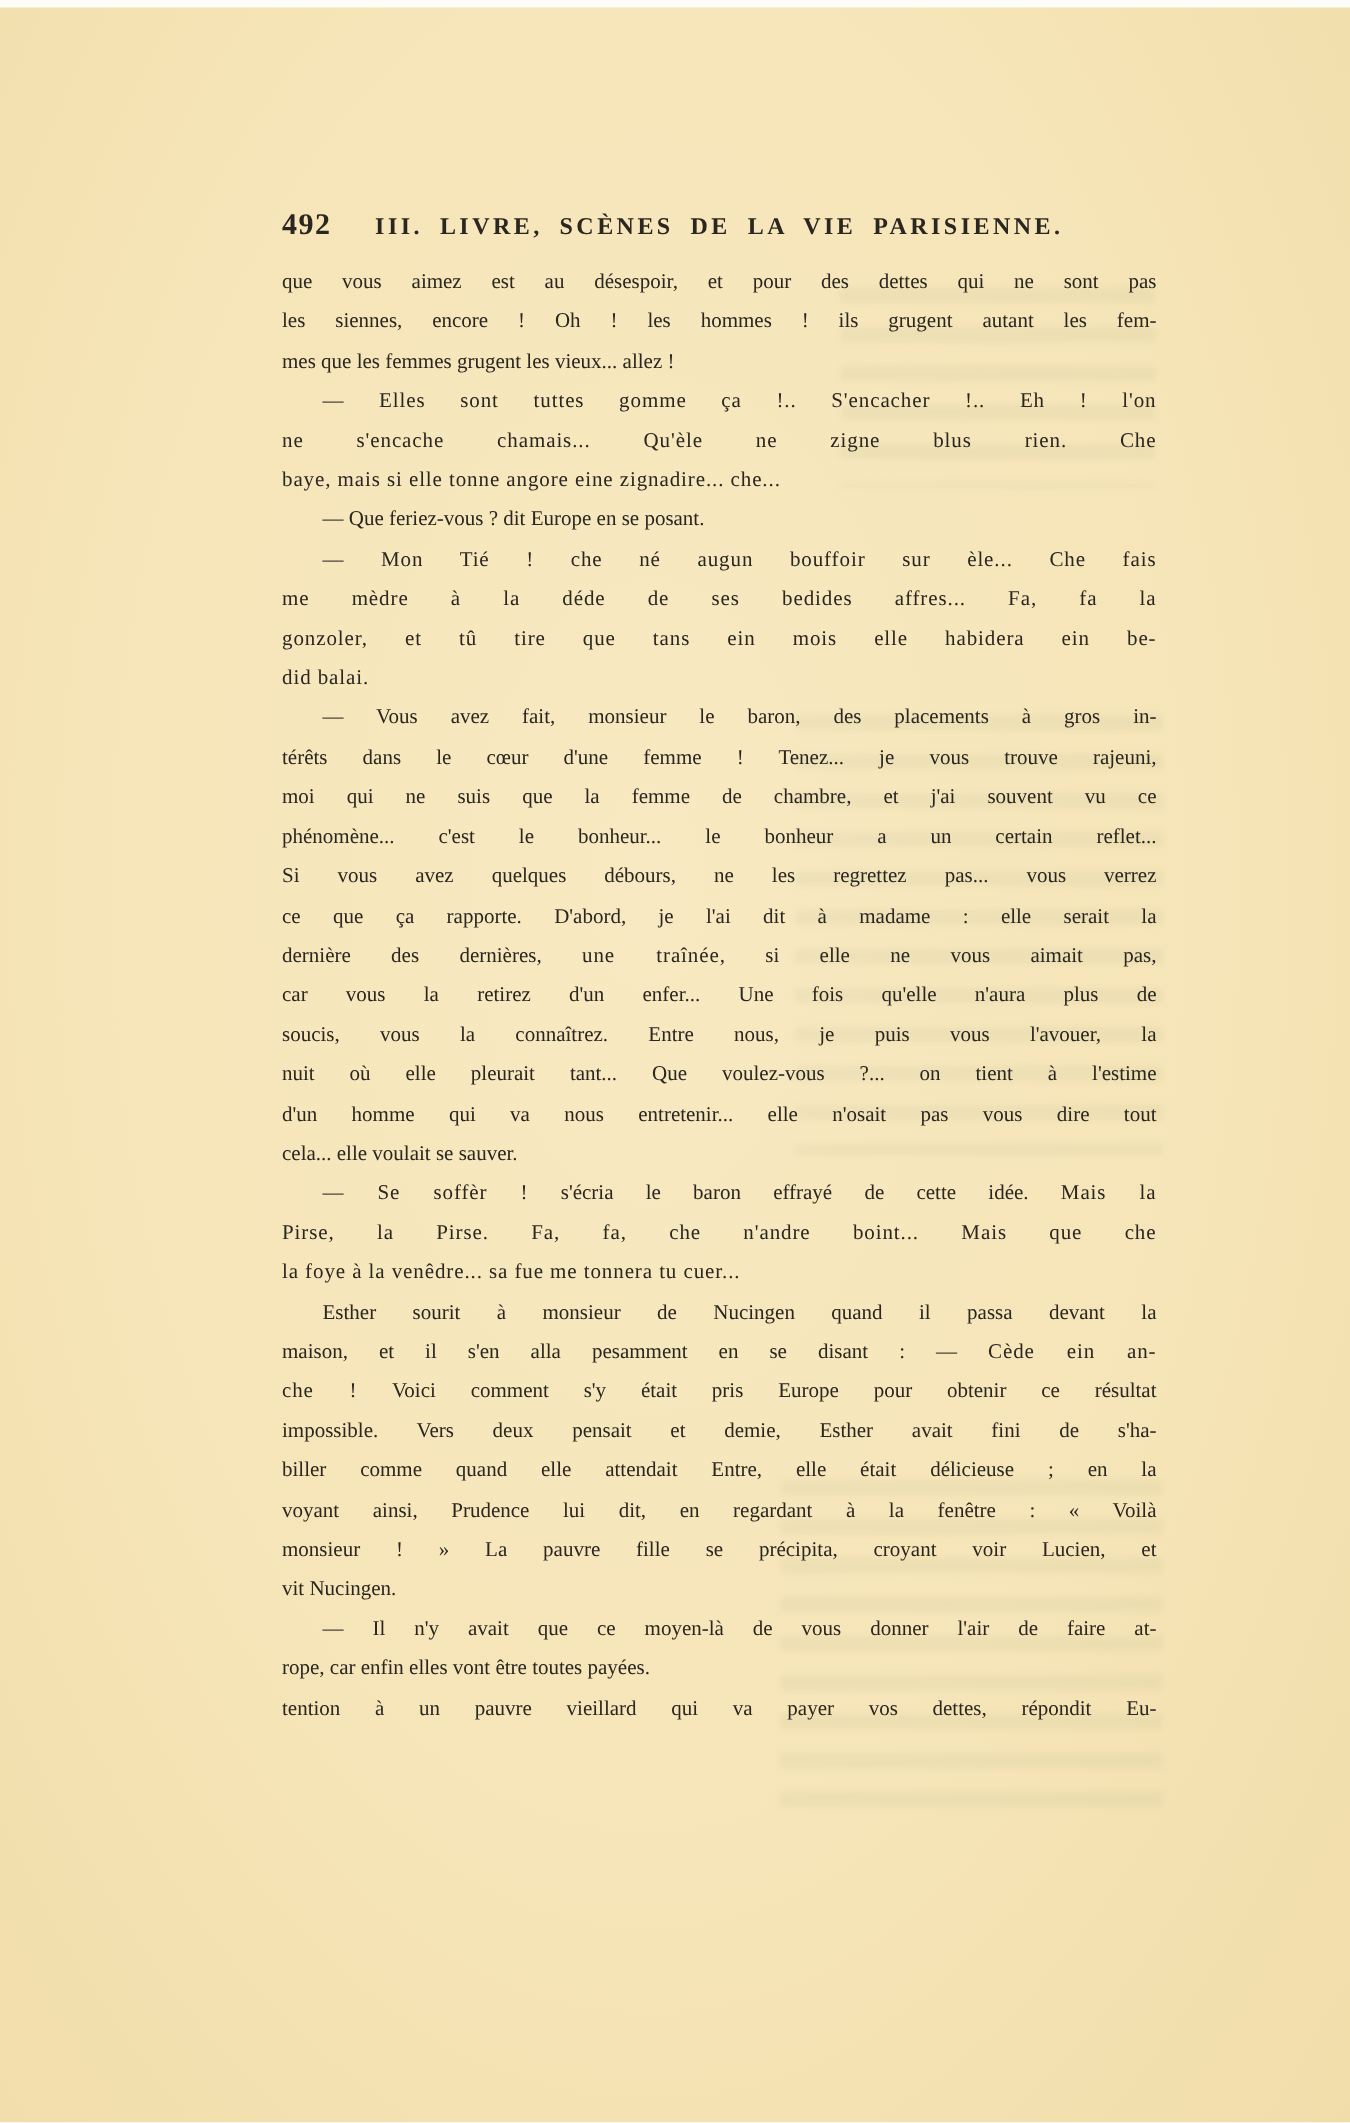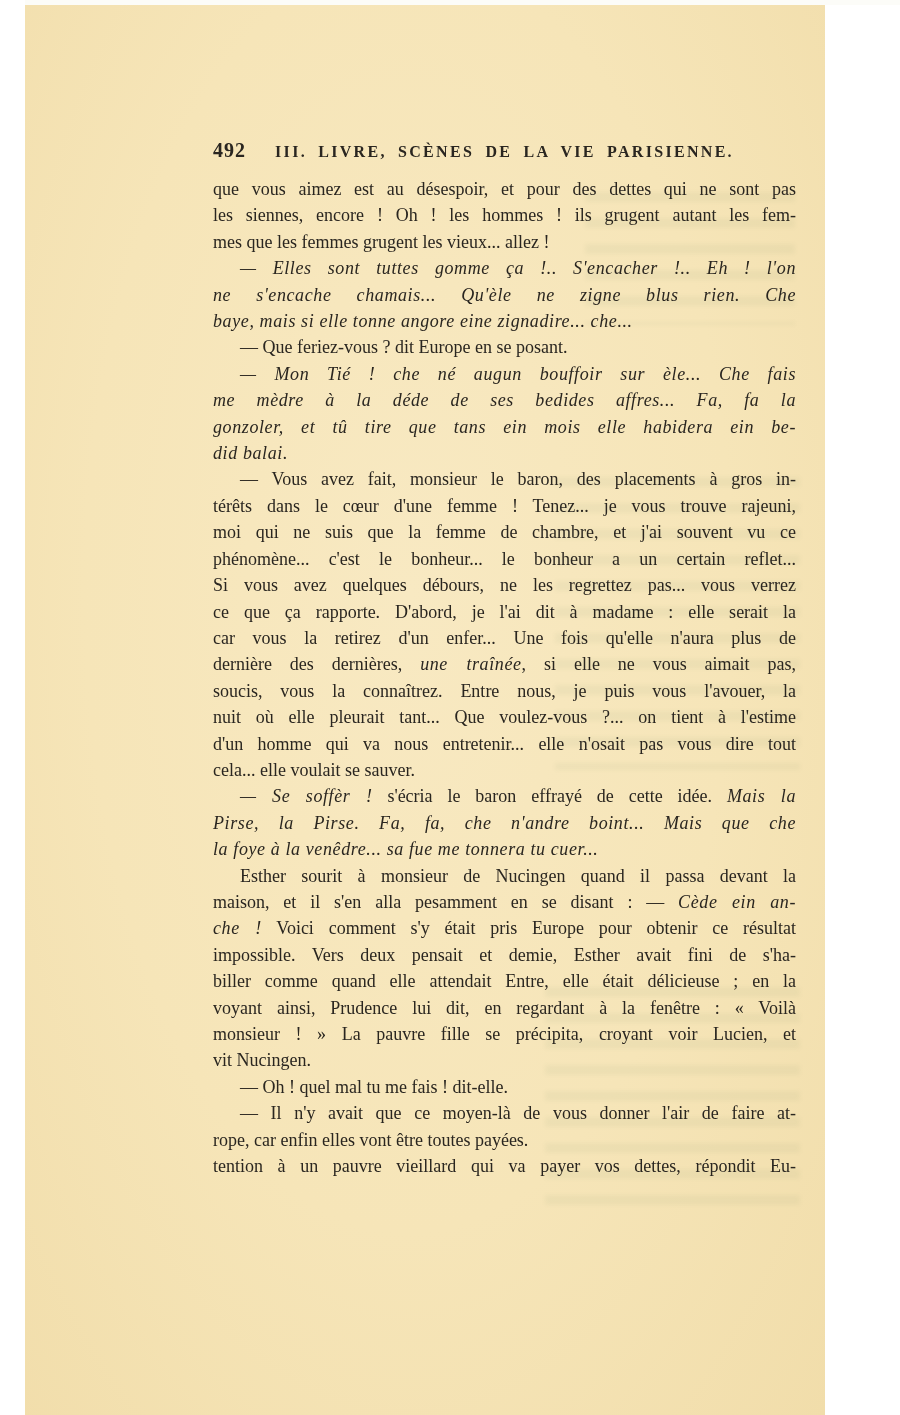--- a/index.html
+++ b/index.html
@@ -4,24 +4,23 @@
 <style>
   html, body { margin: 0; padding: 0; }
   body {
     width: 900px; height: 1415px;
     font-family: "Liberation Serif", "DejaVu Serif", serif;
     background: #ffffff;
     overflow: hidden;
   }
   .scan-page {
     position: relative;
-    width: 800px; height: 1415px;
+    width: 900px; height: 1415px;
     background: radial-gradient(ellipse at 48% 42%, #f8e9c2 0%, #f6e5b8 55%, #f1ddaa 100%);
     color: #2a2620;
-    margin-left: 25px;
   }
   .scan-edge-top {
     position: absolute; top: 0; left: 0;
     width: 900px; height: 5px;
     background: #fcfcf8;
   }
   
   .ghost {
     position: absolute;
     opacity: 0.055;
@@ -54,35 +53,35 @@
   }
   .running-title {
     position: absolute; left: 0; right: 0; top: 2px;
     text-align: center;
     font-size: 16px; font-weight: 700;
     letter-spacing: 2.3px;
     word-spacing: 5px;
   }
   .body-text {
     margin-top: 14px;
-    font-size: 18px;
+    font-size: 14px;
     line-height: 26.4px;
   }
   .para { margin: 0; }
   .line {
     text-align: left;
     white-space: normal;
   }
   .line.just {
     text-align: justify;
     text-align-last: justify;
   }
   .line.ind { text-indent: 27px; }
   .rm { font-style: normal; }
-  .it { font-style: italic; letter-spacing: 0.6px; }
+  .it { letter-spacing: 0.6px; }
 </style>
 </head>
 <body>
 
 <div class="scan-page">
   <div class="scan-edge-top"></div>
   <div class="ghost g1"></div>
   <div class="ghost g2"></div>
   <div class="ghost g3"></div>
 
@@ -111,22 +110,22 @@
           <div class="line just"><span class="it">gonzoler, et tû tire que tans ein mois elle habidera ein be-</span></div>
           <div class="line"><span class="it">did balai.</span></div>
         </div>
         <div class="para">
           <div class="line just ind"><span class="rm">— Vous avez fait, monsieur le baron, des placements à gros in-</span></div>
           <div class="line just"><span class="rm">térêts dans le cœur d'une femme ! Tenez... je vous trouve rajeuni,</span></div>
           <div class="line just"><span class="rm">moi qui ne suis que la femme de chambre, et j'ai souvent vu ce</span></div>
           <div class="line just"><span class="rm">phénomène... c'est le bonheur... le bonheur a un certain reflet...</span></div>
           <div class="line just"><span class="rm">Si vous avez quelques débours, ne les regrettez pas... vous verrez</span></div>
           <div class="line just"><span class="rm">ce que ça rapporte. D'abord, je l'ai dit à madame : elle serait la</span></div>
+          <div class="line just"><span class="rm">dernière des dernières, </span><span class="it">une traînée</span><span class="rm">, si elle ne vous aimait pas,</span></div>
           <div class="line just"><span class="rm">car vous la retirez d'un enfer... Une fois qu'elle n'aura plus de</span></div>
-          <div class="line just"><span class="rm">dernière des dernières, </span><span class="it">une traînée</span><span class="rm">, si elle ne vous aimait pas,</span></div>
           <div class="line just"><span class="rm">soucis, vous la connaîtrez. Entre nous, je puis vous l'avouer, la</span></div>
           <div class="line just"><span class="rm">nuit où elle pleurait tant... Que voulez-vous ?... on tient à l'estime</span></div>
           <div class="line just"><span class="rm">d'un homme qui va nous entretenir... elle n'osait pas vous dire tout</span></div>
           <div class="line"><span class="rm">cela... elle voulait se sauver.</span></div>
         </div>
         <div class="para">
           <div class="line just ind"><span class="it">— Se soffèr !</span><span class="rm"> s'écria le baron effrayé de cette idée. </span><span class="it">Mais la</span></div>
           <div class="line just"><span class="it">Pirse, la Pirse. Fa, fa, che n'andre boint... Mais que che</span></div>
           <div class="line"><span class="it">la foye à la venêdre... sa fue me tonnera tu cuer...</span></div>
         </div>
@@ -134,22 +133,19 @@
           <div class="line just ind"><span class="rm">Esther sourit à monsieur de Nucingen quand il passa devant la</span></div>
           <div class="line just"><span class="rm">maison, et il s'en alla pesamment en se disant : — </span><span class="it">Cède ein an-</span></div>
           <div class="line just"><span class="it">che !</span><span class="rm"> Voici comment s'y était pris Europe pour obtenir ce résultat</span></div>
           <div class="line just"><span class="rm">impossible. Vers deux pensait et demie, Esther avait fini de s'ha-</span></div>
           <div class="line just"><span class="rm">biller comme quand elle attendait Entre, elle était délicieuse ; en la</span></div>
           <div class="line just"><span class="rm">voyant ainsi, Prudence lui dit, en regardant à la fenêtre : « Voilà</span></div>
           <div class="line just"><span class="rm">monsieur ! » La pauvre fille se précipita, croyant voir Lucien, et</span></div>
           <div class="line"><span class="rm">vit Nucingen.</span></div>
         </div>
         <div class="para">
-          <div class="line ind"><span class="rm">— Oh ! quel mal tu me fais ! dit-elle.</span></div>
-        </div>
-        <div class="para">
           <div class="line just ind"><span class="rm">— Il n'y avait que ce moyen-là de vous donner l'air de faire at-</span></div>
           <div class="line"><span class="rm">rope, car enfin elles vont être toutes payées.</span></div>
           <div class="line just"><span class="rm">tention à un pauvre vieillard qui va payer vos dettes, répondit Eu-</span></div>
         </div>
       </div>
   </div>
 </div>
 
 </body></html>

